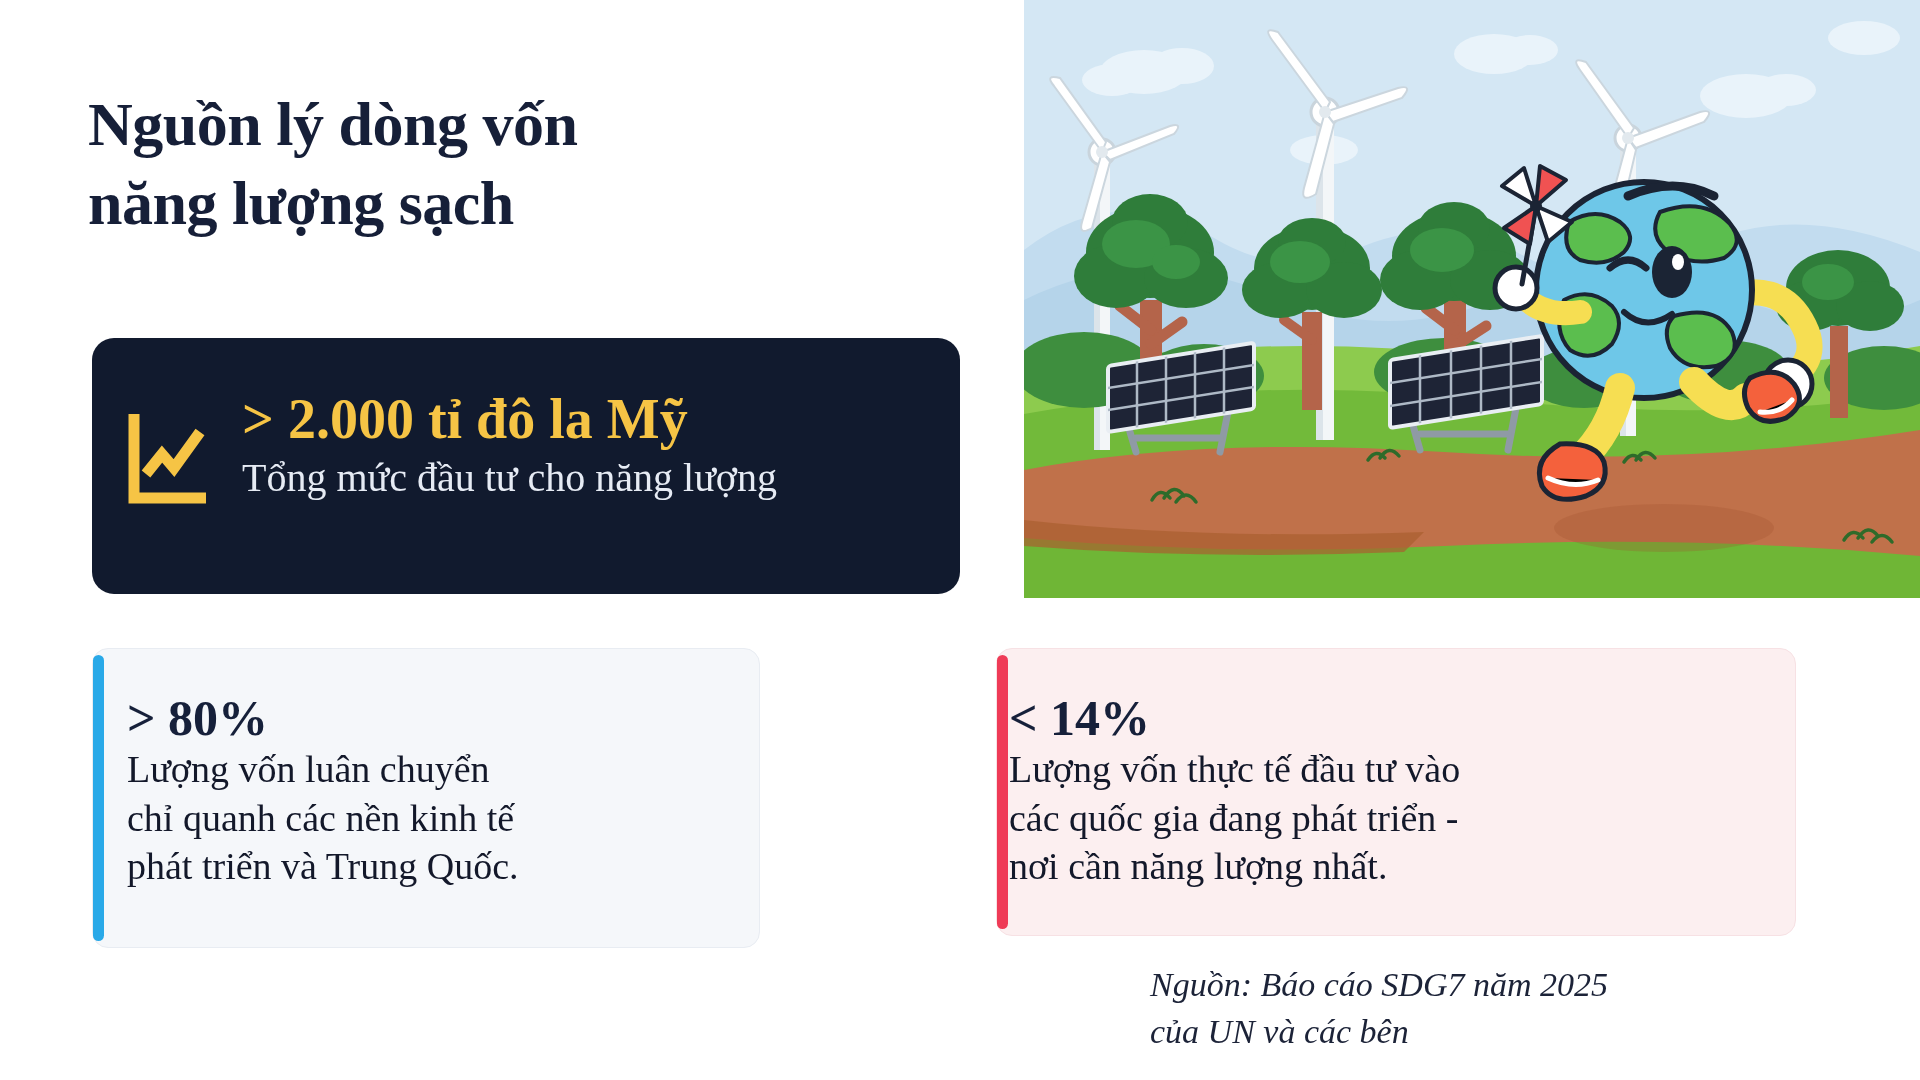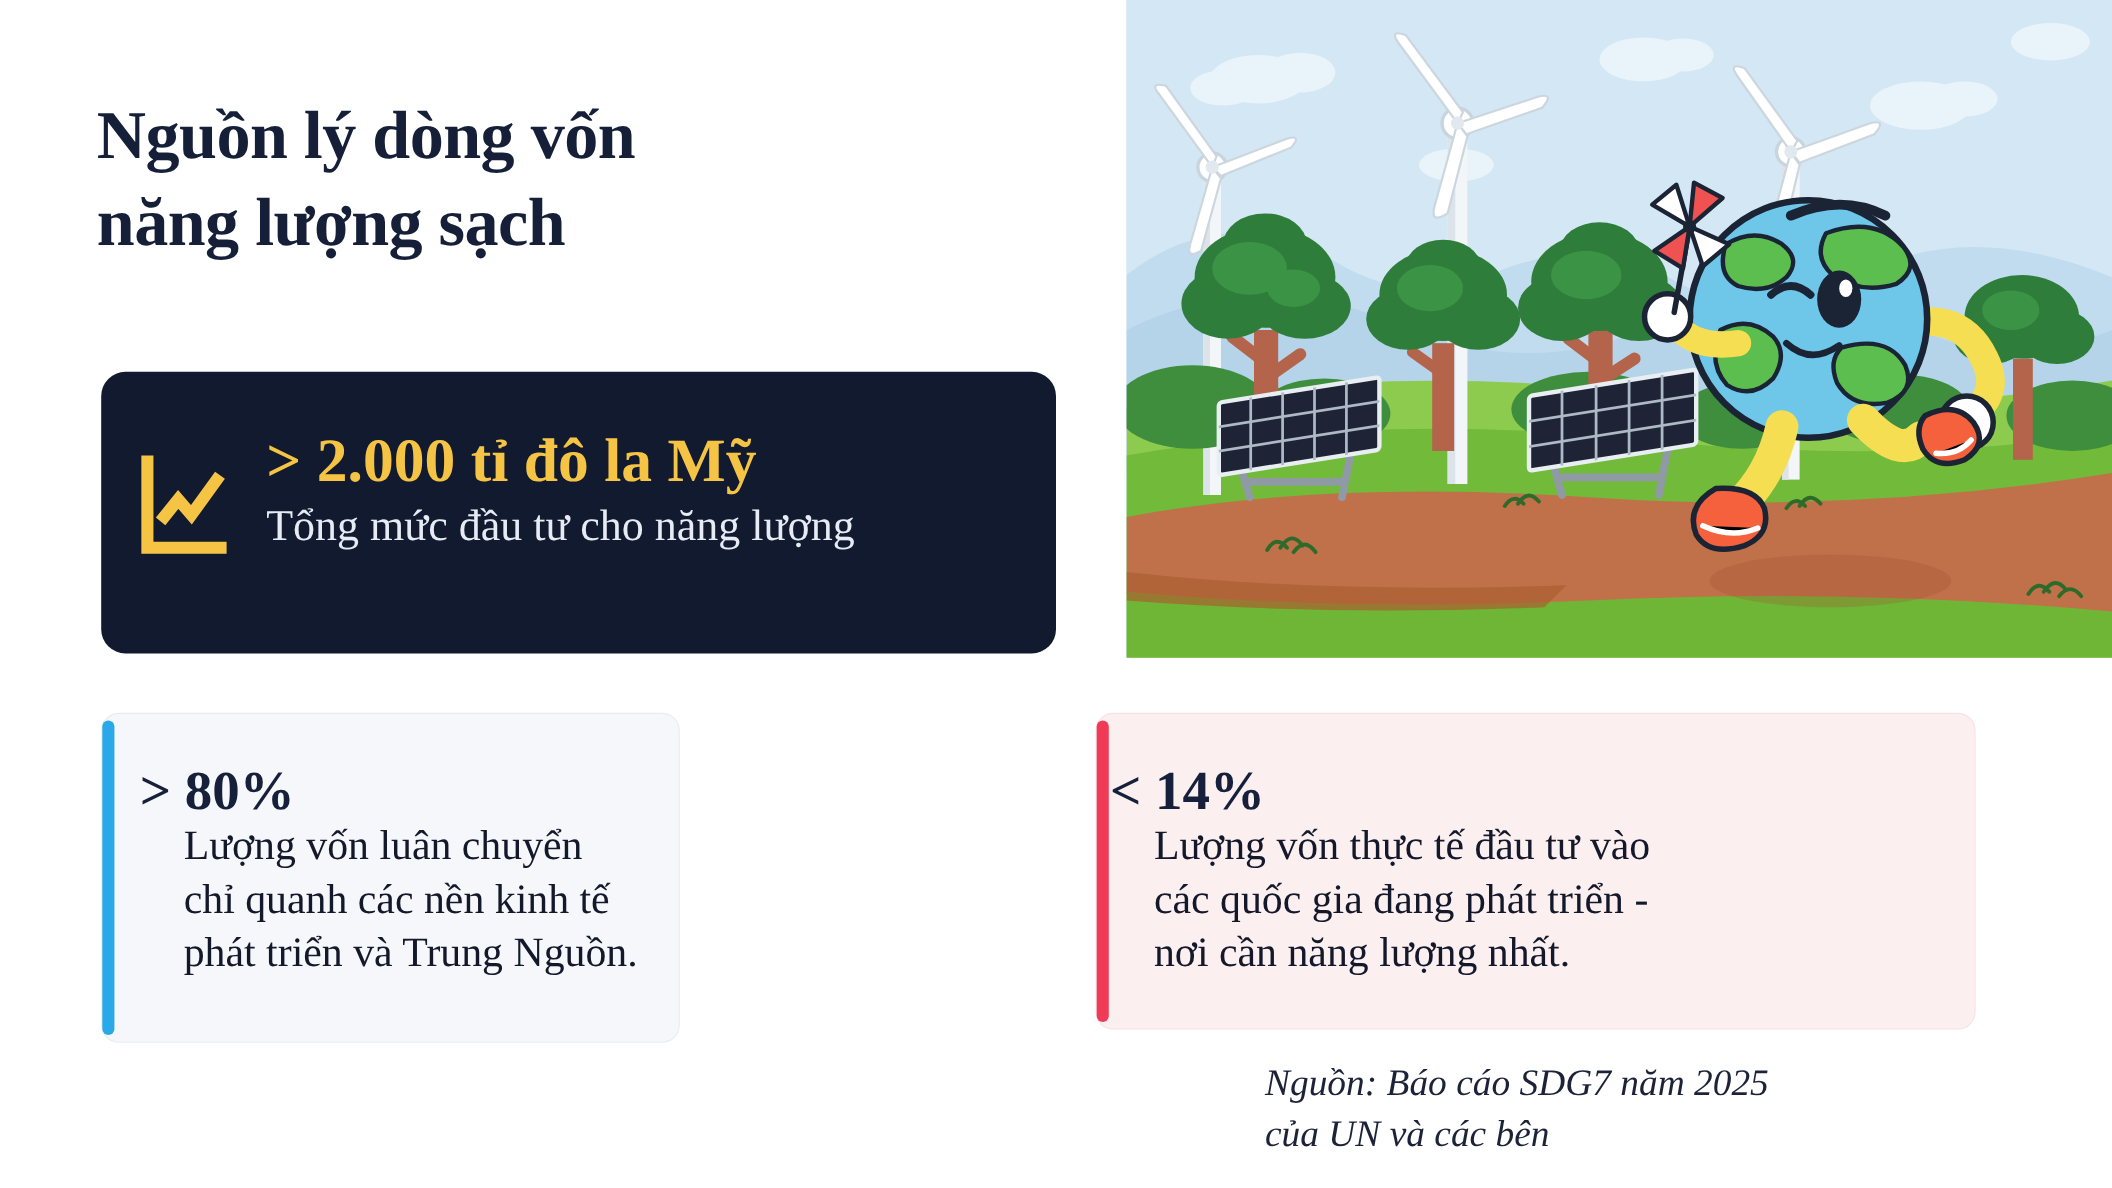--- a/index.html
+++ b/index.html
@@ -105,26 +105,26 @@
     line-height: 1.0;
     color: #16203a;
     white-space: nowrap;
   }
   .stat-card .desc {
     margin-top: 2px;
     font-size: 38px;
     line-height: 1.28;
     color: #13182a;
   }
-  .stat-card .desc .ln { display: block; margin-left: 40px; }
+  .stat-card .desc .ln { display: block; }
 
   .stat-blue {
     left: 92px;
     top: 648px;
-    width: 526px;
+    width: 668px;
     min-height: 300px;
     background: #f5f7fa;
     border: 1px solid #e8ecf2;
   }
   .stat-blue .accent { background: #29a9e8; }
 
   .stat-pink {
     left: 996px;
     top: 648px;
     width: 800px;
@@ -403,21 +403,21 @@
     </g>
   </svg>
 </div>
 
 <div class="stat-card stat-blue">
   <span class="accent"></span>
   <div class="value">&gt; 80%</div>
   <div class="desc">
     <span class="ln">Lượng vốn luân chuyển</span>
     <span class="ln">chỉ quanh các nền kinh tế</span>
-    <span class="ln">phát triển và Trung Nguồn.</span>
+    <span class="ln">phát triển và Trung Quốc.</span>
   </div>
 </div>
 
 <div class="stat-card stat-pink">
   <span class="accent"></span>
   <div class="value">&lt; 14%</div>
   <div class="desc">
     <span class="ln">Lượng vốn thực tế đầu tư vào</span>
     <span class="ln">các quốc gia đang phát triển -</span>
     <span class="ln">nơi cần năng lượng nhất.</span>

